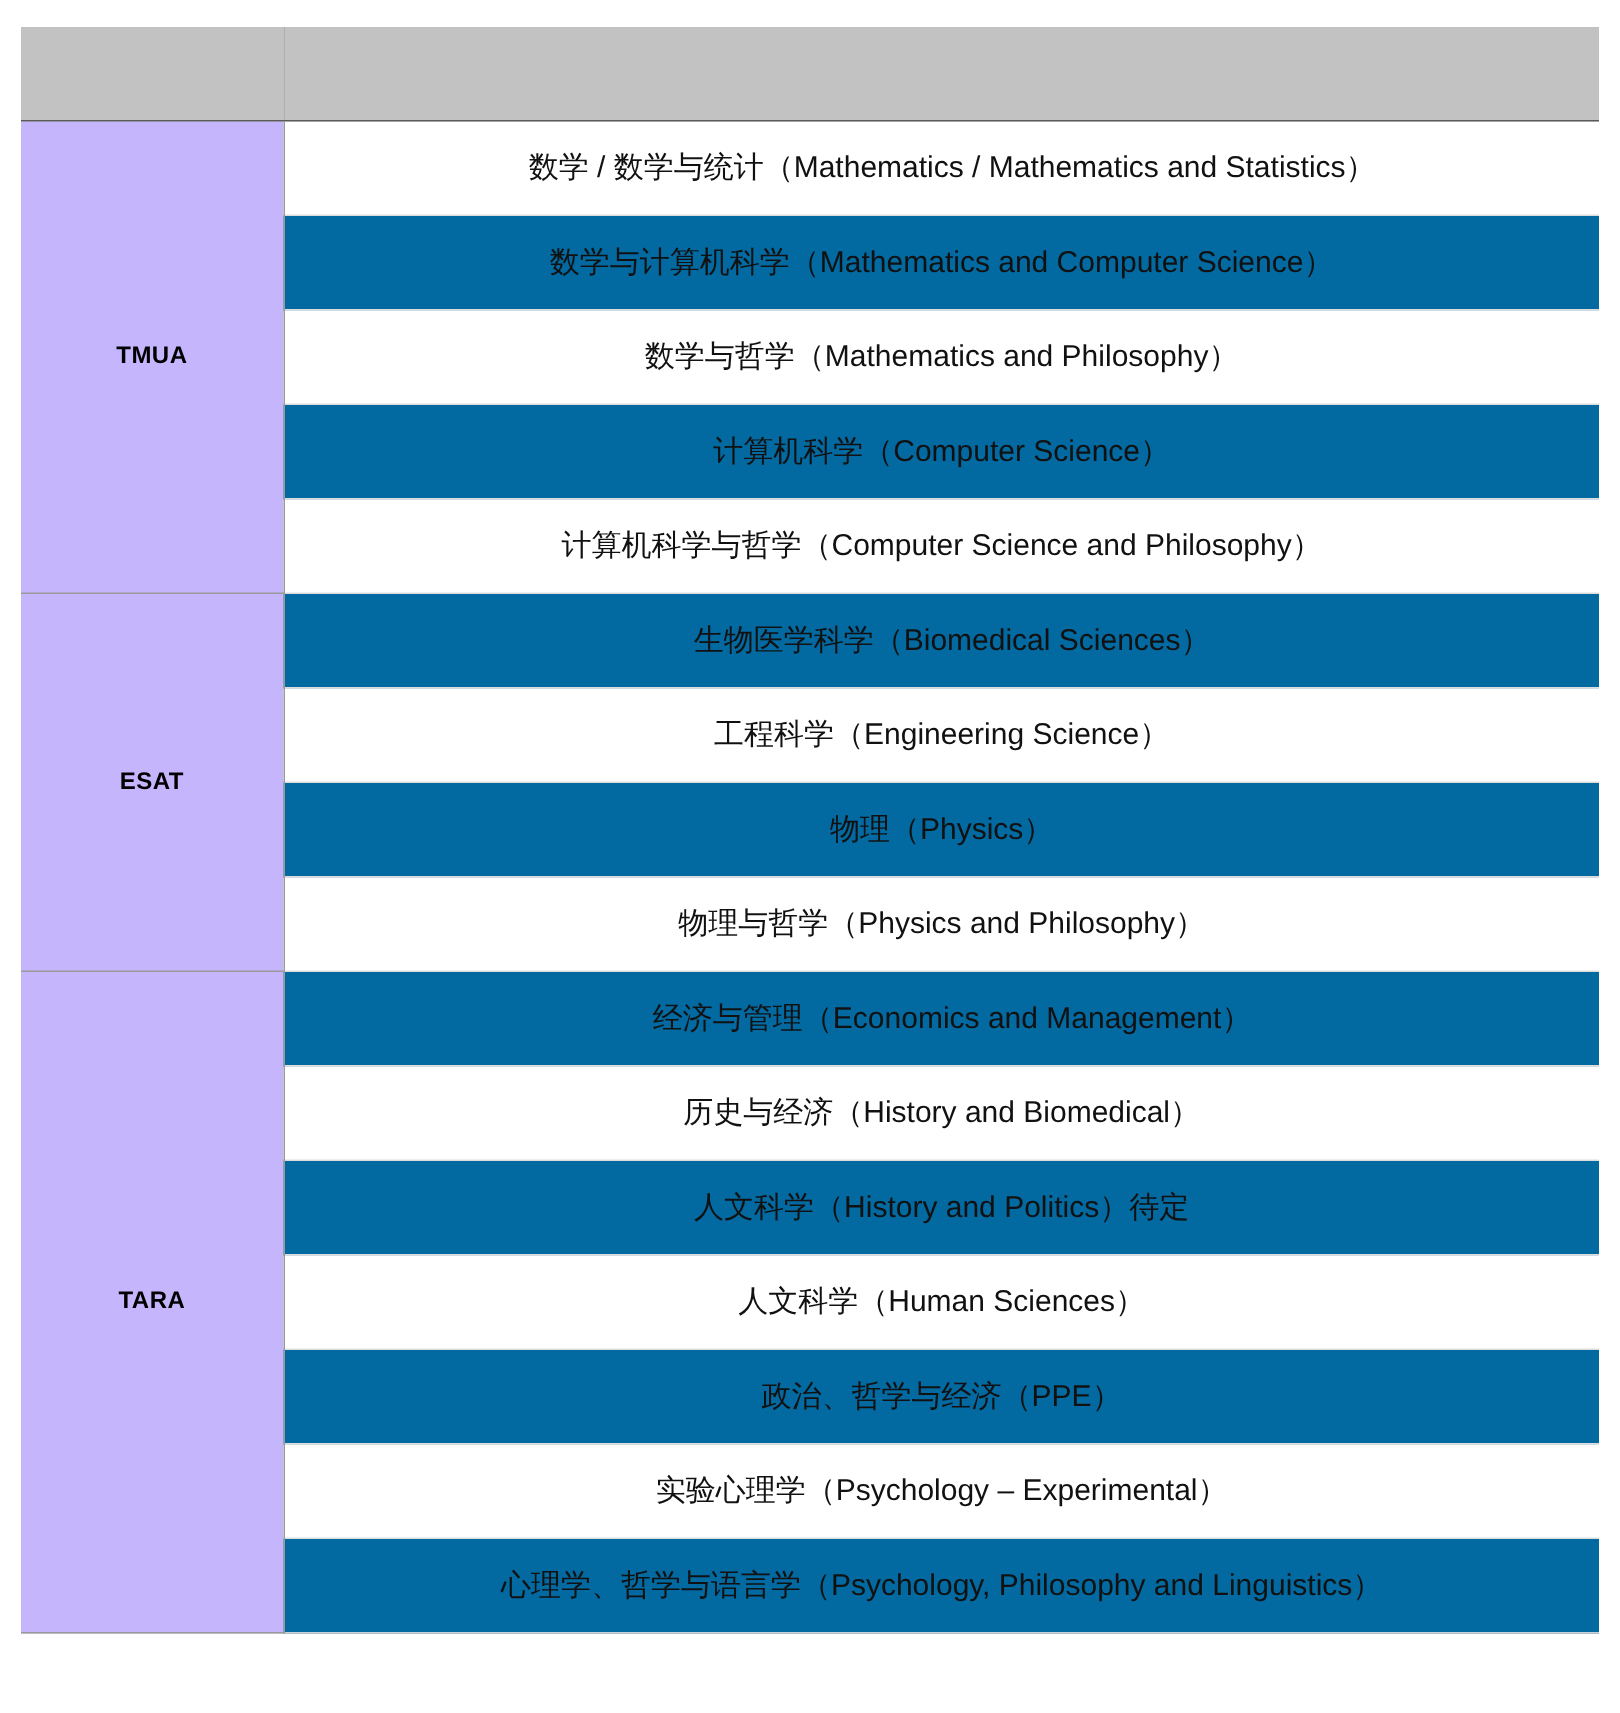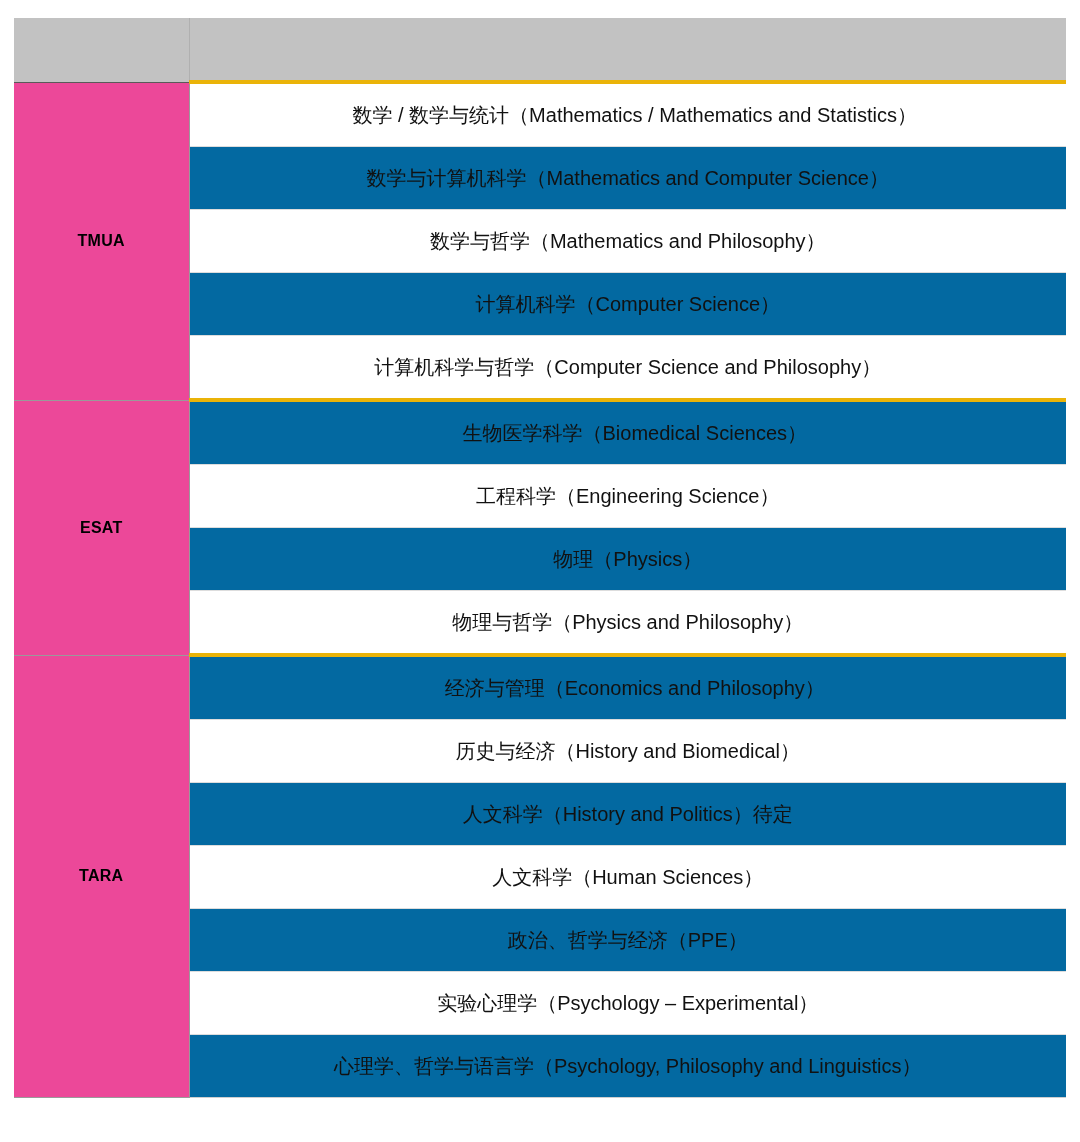--- a/index.html
+++ b/index.html
@@ -46,21 +46,21 @@
   }
   .head-row td.head-course {
     border-bottom: 1px solid #5a5a5a;
   }
   .head-row td.head-label {
     border-bottom: 1px solid #5a5a5a;
   }
 
   
   td.group-label {
-    background: #ec4899;
+    background: #c4b5fd;
     text-align: center;
     vertical-align: middle;
     font-size: 16px;
     font-weight: bold;
     color: #000000;
     letter-spacing: 0.3px;
     border-right: 1px solid #9a9a9a;
     border-bottom: 1px solid #9a9a9a;
     padding: 0;
   }
@@ -74,21 +74,21 @@
     vertical-align: middle;
     font-size: 20px;
     line-height: 1.2;
     color: #111111;
     border-bottom: 1px solid #dddddd;
     white-space: nowrap;
   }
   td.course.white { background: #ffffff; }
   td.course.shade { background: #0369a1; }
 
-  tr.group-start td.course { border-top: 4px solid #eab308; padding-left: 28px; }
+  tr.group-start td.course { border-top: 1px solid #eab308; padding-left: 28px; }
   tr.last-row td.course { border-bottom: 1px solid #cfcfcf; }
 </style>
 </head>
 <body>
 
 <div class="page">
 
   <table class="exam-table">
     <colgroup>
       <col class="col-label">
@@ -127,21 +127,21 @@
       </tr>
       <tr>
         <td class="course shade">物理（Physics）</td>
       </tr>
       <tr>
         <td class="course white">物理与哲学（Physics and Philosophy）</td>
       </tr>
 
       <tr class="group-start">
         <td class="group-label" rowspan="7">TARA</td>
-        <td class="course shade">经济与管理（Economics and Philosophy）</td>
+        <td class="course shade">经济与管理（Economics and Management）</td>
       </tr>
       <tr>
         <td class="course white">历史与经济（History and Biomedical）</td>
       </tr>
       <tr>
         <td class="course shade">人文科学（History and Politics）待定</td>
       </tr>
       <tr>
         <td class="course white">人文科学（Human Sciences）</td>
       </tr>

